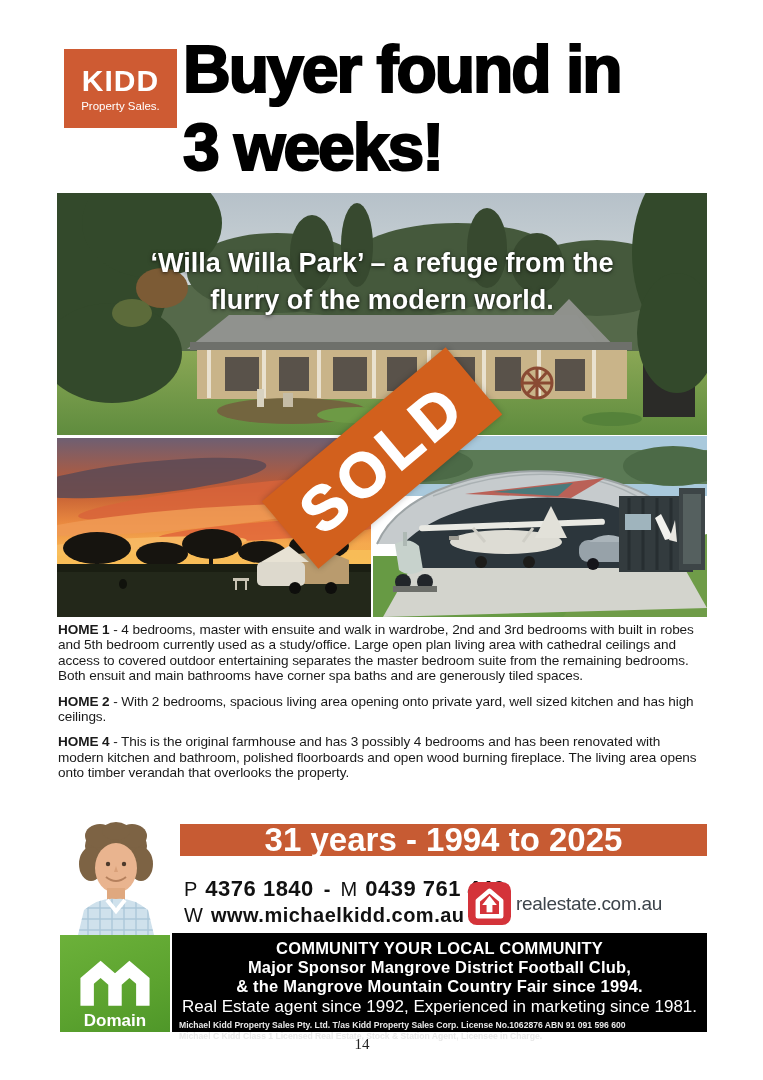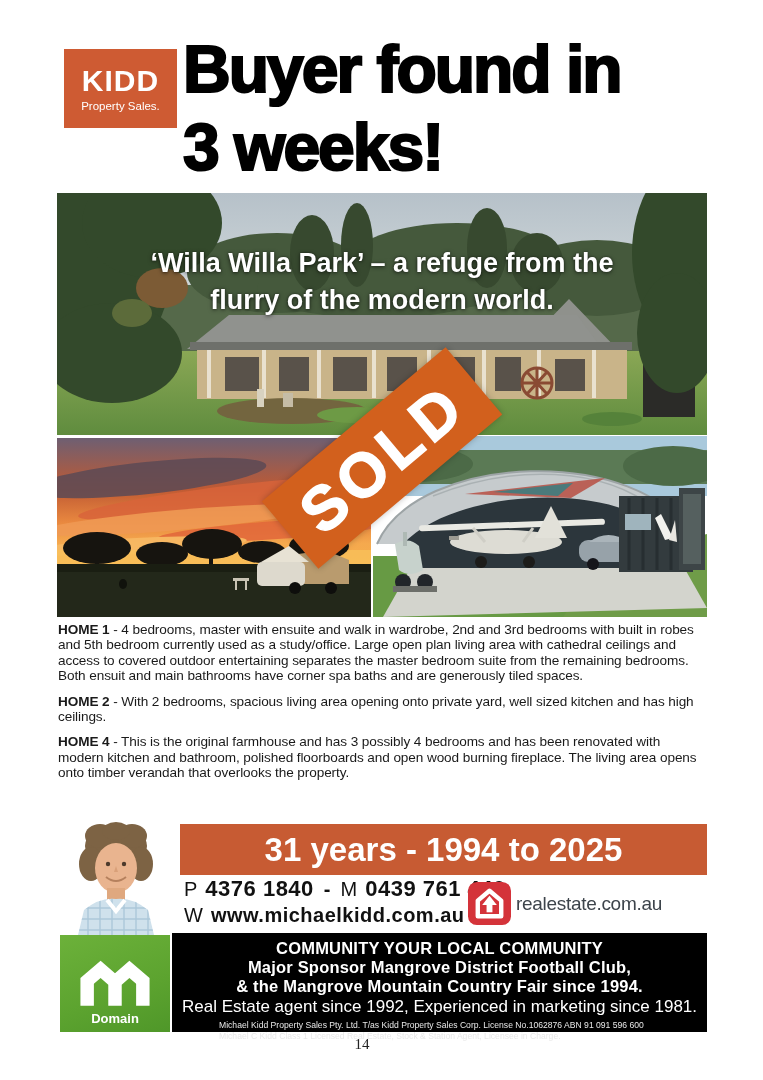--- a/index.html
+++ b/index.html
@@ -32,40 +32,40 @@
                     -webkit-text-stroke:1.5px #fff;}
 
   
   .listings{left:58px;top:622px;width:650px;color:#1a1a1a;
             font-size:13.6px;line-height:15.4px;letter-spacing:-0.1px;}
   .listings p{margin:0 0 10px 0;}
   .listings b{font-weight:bold;}
 
   
   .agent-photo{left:60px;top:818px;width:112px;height:117px;}
-  .years-banner{left:180px;top:824px;width:527px;height:51px;background:#C75B33;
+  .years-banner{left:180px;top:824px;width:527px;height:32px;background:#C75B33;
                 display:flex;align-items:center;justify-content:center;color:#fff;
                 font-weight:bold;font-size:33px;letter-spacing:0px;}
   .contact{left:184px;top:876px;width:330px;color:#111;}
   .contact-line{font-size:20px;line-height:26px;white-space:nowrap;}
   .c-label{font-weight:normal;margin-right:8px;}
   .c-strong{font-weight:bold;letter-spacing:0.5px;}
   .c-sep{font-weight:bold;margin:0 10px;}
   .rea-logo{left:468px;top:882px;display:flex;align-items:center;}
   .rea-text{font-size:19px;color:#3D444B;margin-left:5px;font-weight:normal;letter-spacing:-0.3px;}
   .black-bar{left:172px;top:933px;width:535px;height:99px;background:#000;color:#fff;
              text-align:center;padding-top:6px;box-sizing:border-box;}
   .bb-bold{font-weight:bold;font-size:16.5px;line-height:19px;letter-spacing:0.2px;}
   .bb-reg{font-weight:normal;font-size:17px;line-height:20px;margin-top:1px;}
-  .bb-fine{font-weight:normal;font-size:8.6px;line-height:10.5px;text-align:left;
-           padding-left:7px;margin-top:3px;color:#e8e8e8;margin-left:40px;}
+  .bb-fine{font-weight:bold;font-size:8.6px;line-height:10.5px;text-align:left;
+           padding-left:7px;margin-top:3px;color:#e8e8e8;}
   .domain-logo{left:60px;top:935px;width:110px;height:97px;
                background:linear-gradient(160deg,#6CB13A 0%,#5CA32F 60%,#4F9729 100%);
                display:flex;flex-direction:column;align-items:center;}
-  .domain-label{color:#fff;font-weight:bold;font-size:13px;margin-top:2px;}
+  .domain-label{color:#fff;font-weight:bold;font-size:17px;margin-top:2px;}
   .page-number{left:0;top:1036px;width:724px;text-align:center;color:#222;
                font-family:"Liberation Serif","DejaVu Serif",serif;font-size:15px;}
 </style>
 </head>
 <body>
 
 <div class="page">
 
   <div class="abs logo-box">
     <div class="logo-title">KIDD</div>

